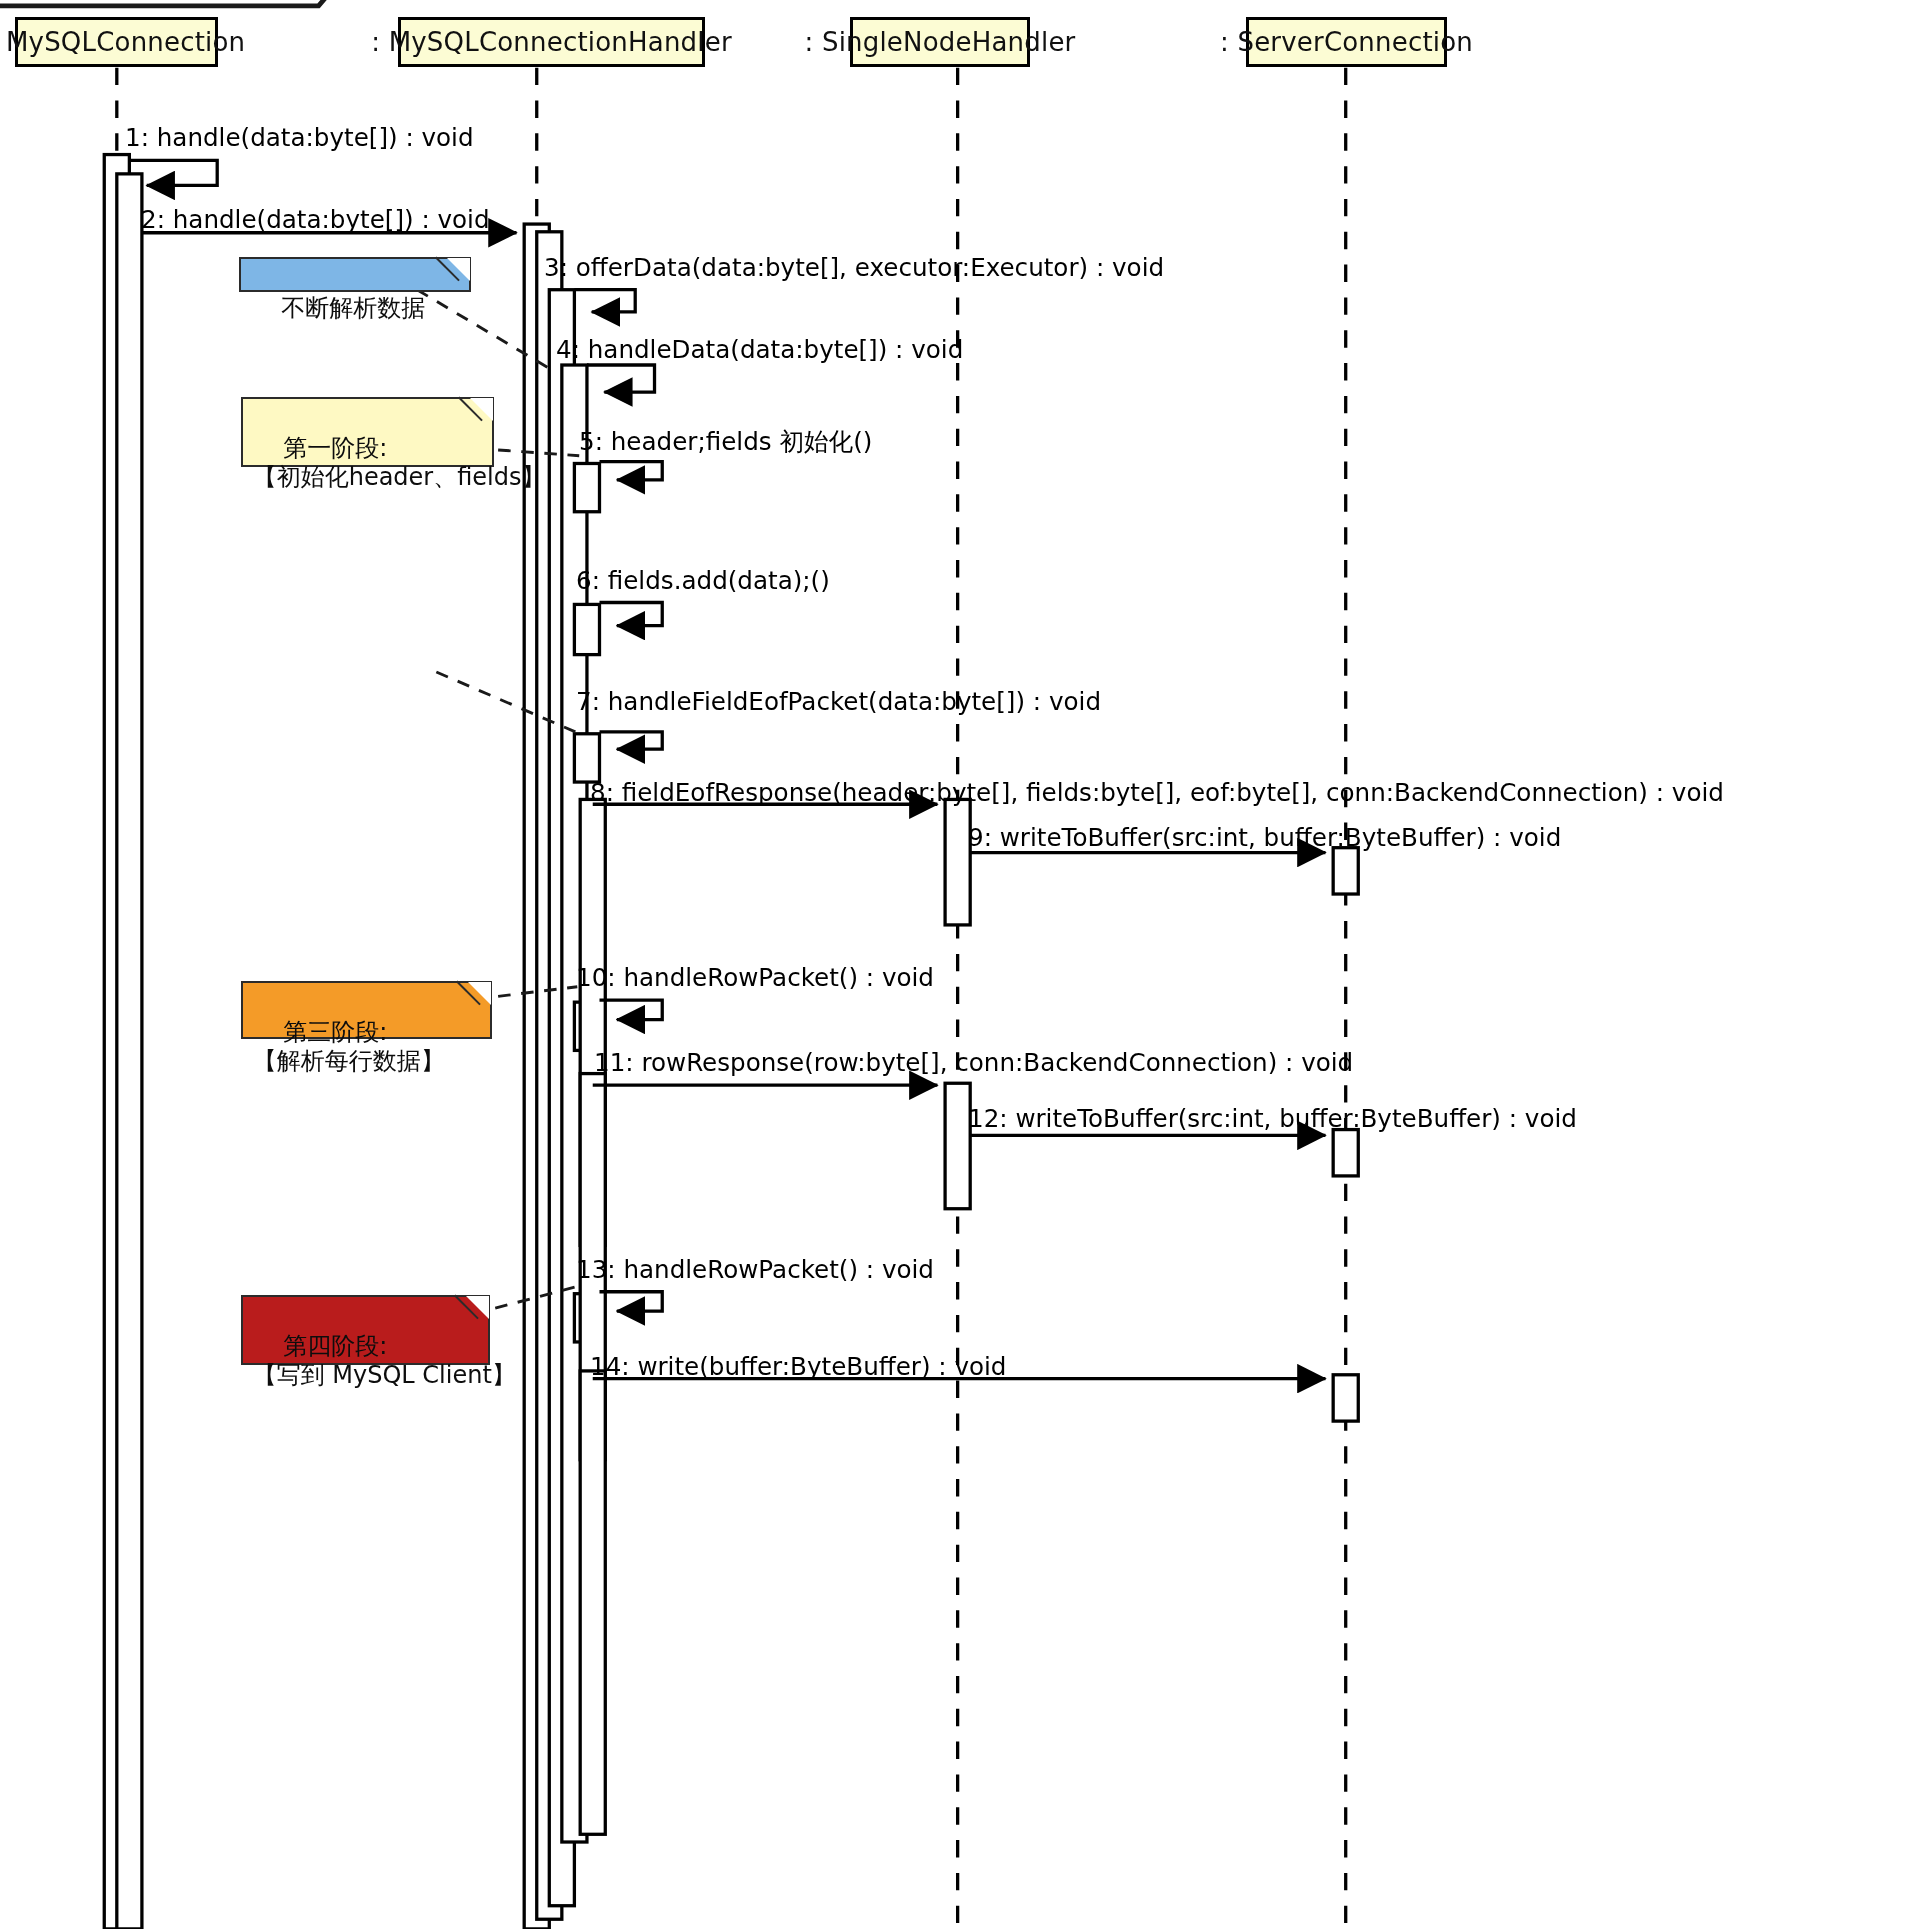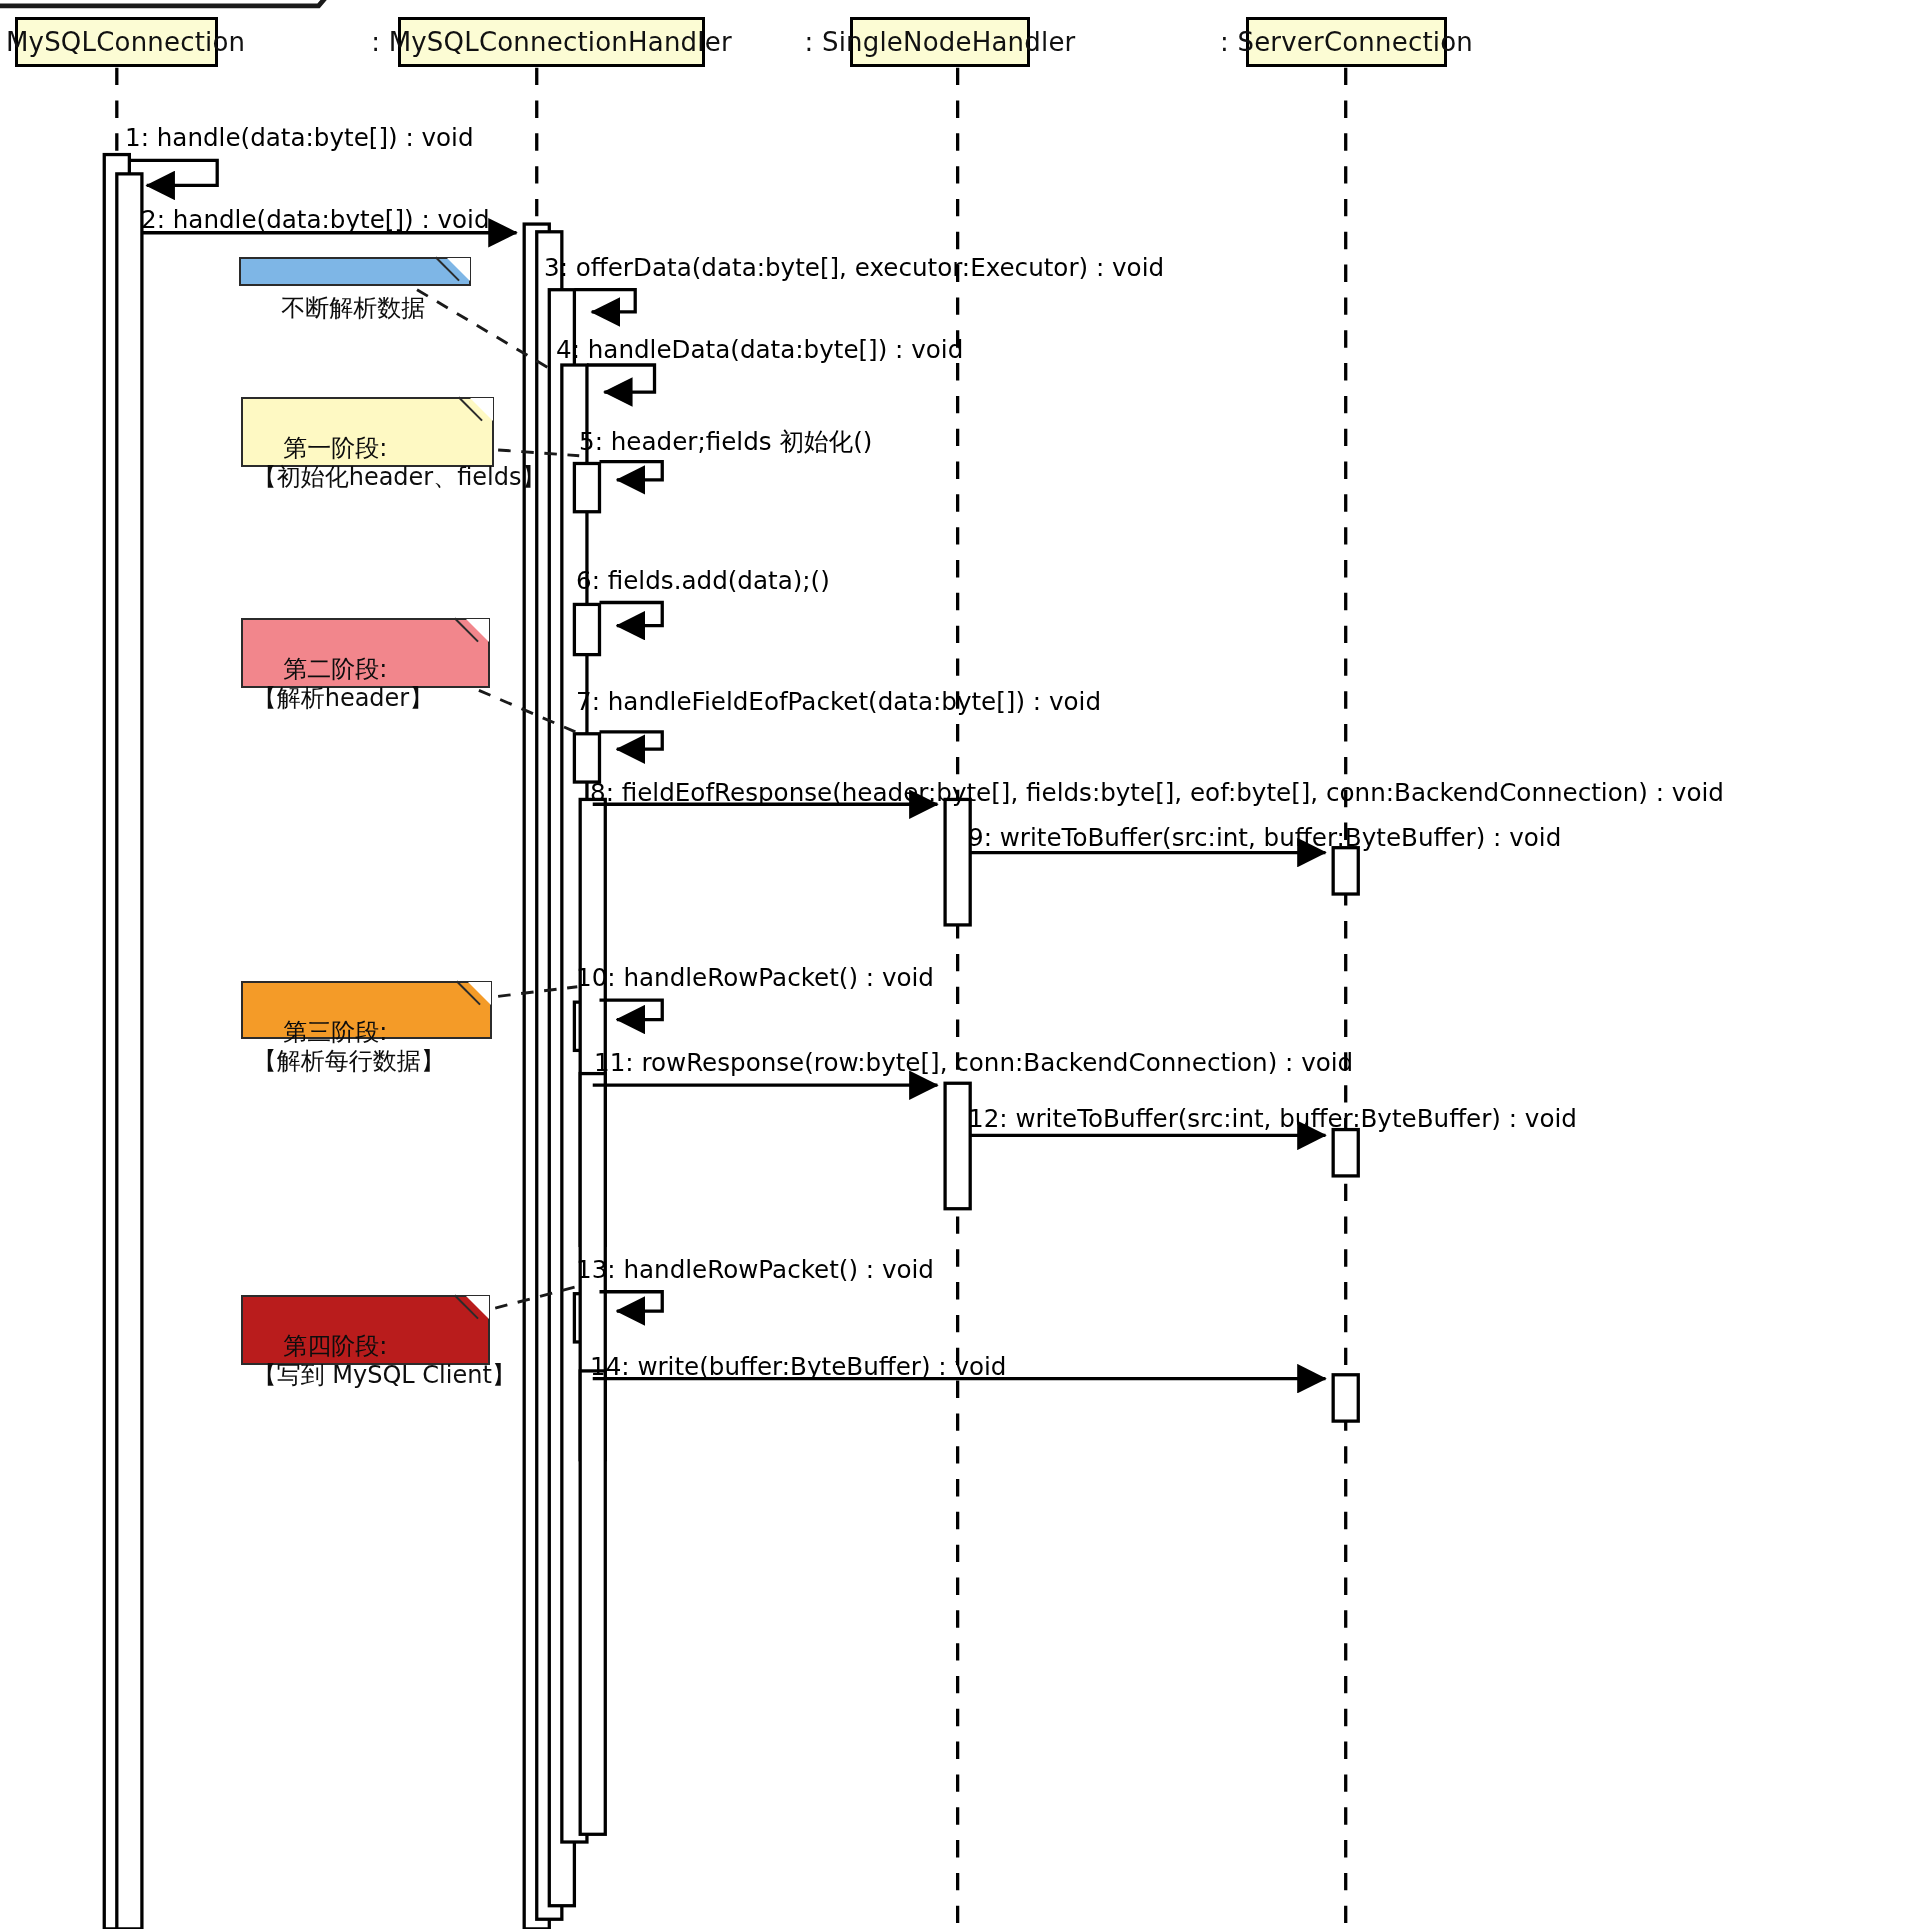--- a/index.html
+++ b/index.html
@@ -168,36 +168,31 @@
   <div class="msg-label" style="left:576px;top:569px;">6: fields.add(data);()</div>
   <div class="msg-label" style="left:576px;top:690px;">7: handleFieldEofPacket(data:byte[]) : void</div>
   <div class="msg-label" style="left:590px;top:781px;">8: fieldEofResponse(header:byte[], fields:byte[], eof:byte[], conn:BackendConnection) : void</div>
   <div class="msg-label" style="left:968px;top:826px;">9: writeToBuffer(src:int, buffer:ByteBuffer) : void</div>
   <div class="msg-label" style="left:576px;top:966px;">10: handleRowPacket() : void</div>
   <div class="msg-label" style="left:594px;top:1051px;">11: rowResponse(row:byte[], conn:BackendConnection) : void</div>
   <div class="msg-label" style="left:968px;top:1107px;">12: writeToBuffer(src:int, buffer:ByteBuffer) : void</div>
   <div class="msg-label" style="left:576px;top:1258px;">13: handleRowPacket() : void</div>
   <div class="msg-label" style="left:590px;top:1355px;">14: write(buffer:ByteBuffer) : void</div>
 
-  <div class="note" id="note0" style="left:239px;top:257px;width:232px;height:29px;background:#7EB6E6;">
+  <div class="note" id="note0" style="left:239px;top:257px;width:232px;height:35px;background:#7EB6E6;">
     <span>不断解析数据</span>
     <span class="fold"></span>
   </div>
 
   <div class="note" id="note1" style="left:241px;top:397px;width:253px;height:70px;background:#fef9c3;">
     <span>第一阶段:
 【初始化header、fields】</span>
     <span class="fold"></span>
   </div>
 
-  <div class="note" id="note2" style="left:241px;top:618px;width:249px;height:70px;background:#F2868C;">
-    <span>第二阶段:
-【解析header】</span>
-    <span class="fold"></span>
-  </div>
 
   <div class="note" id="note3" style="left:241px;top:981px;width:251px;height:58px;background:#F49B28;">
     <span>第三阶段:
 【解析每行数据】</span>
     <span class="fold"></span>
   </div>
 
   <div class="note" id="note4" style="left:241px;top:1295px;width:249px;height:70px;background:#b91c1c;">
     <span>第四阶段:
 【写到 MySQL Client】</span>

